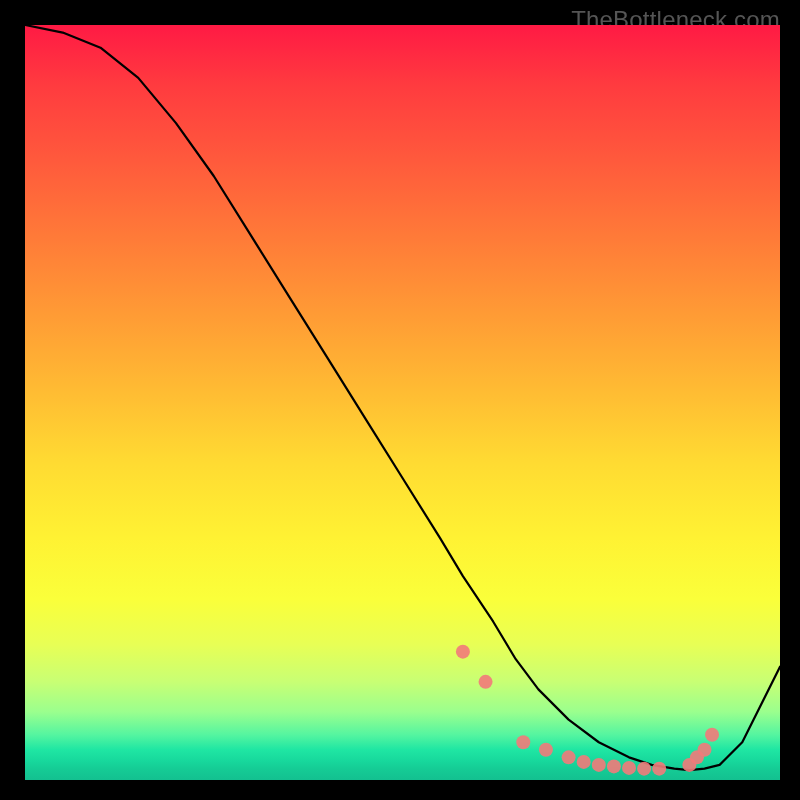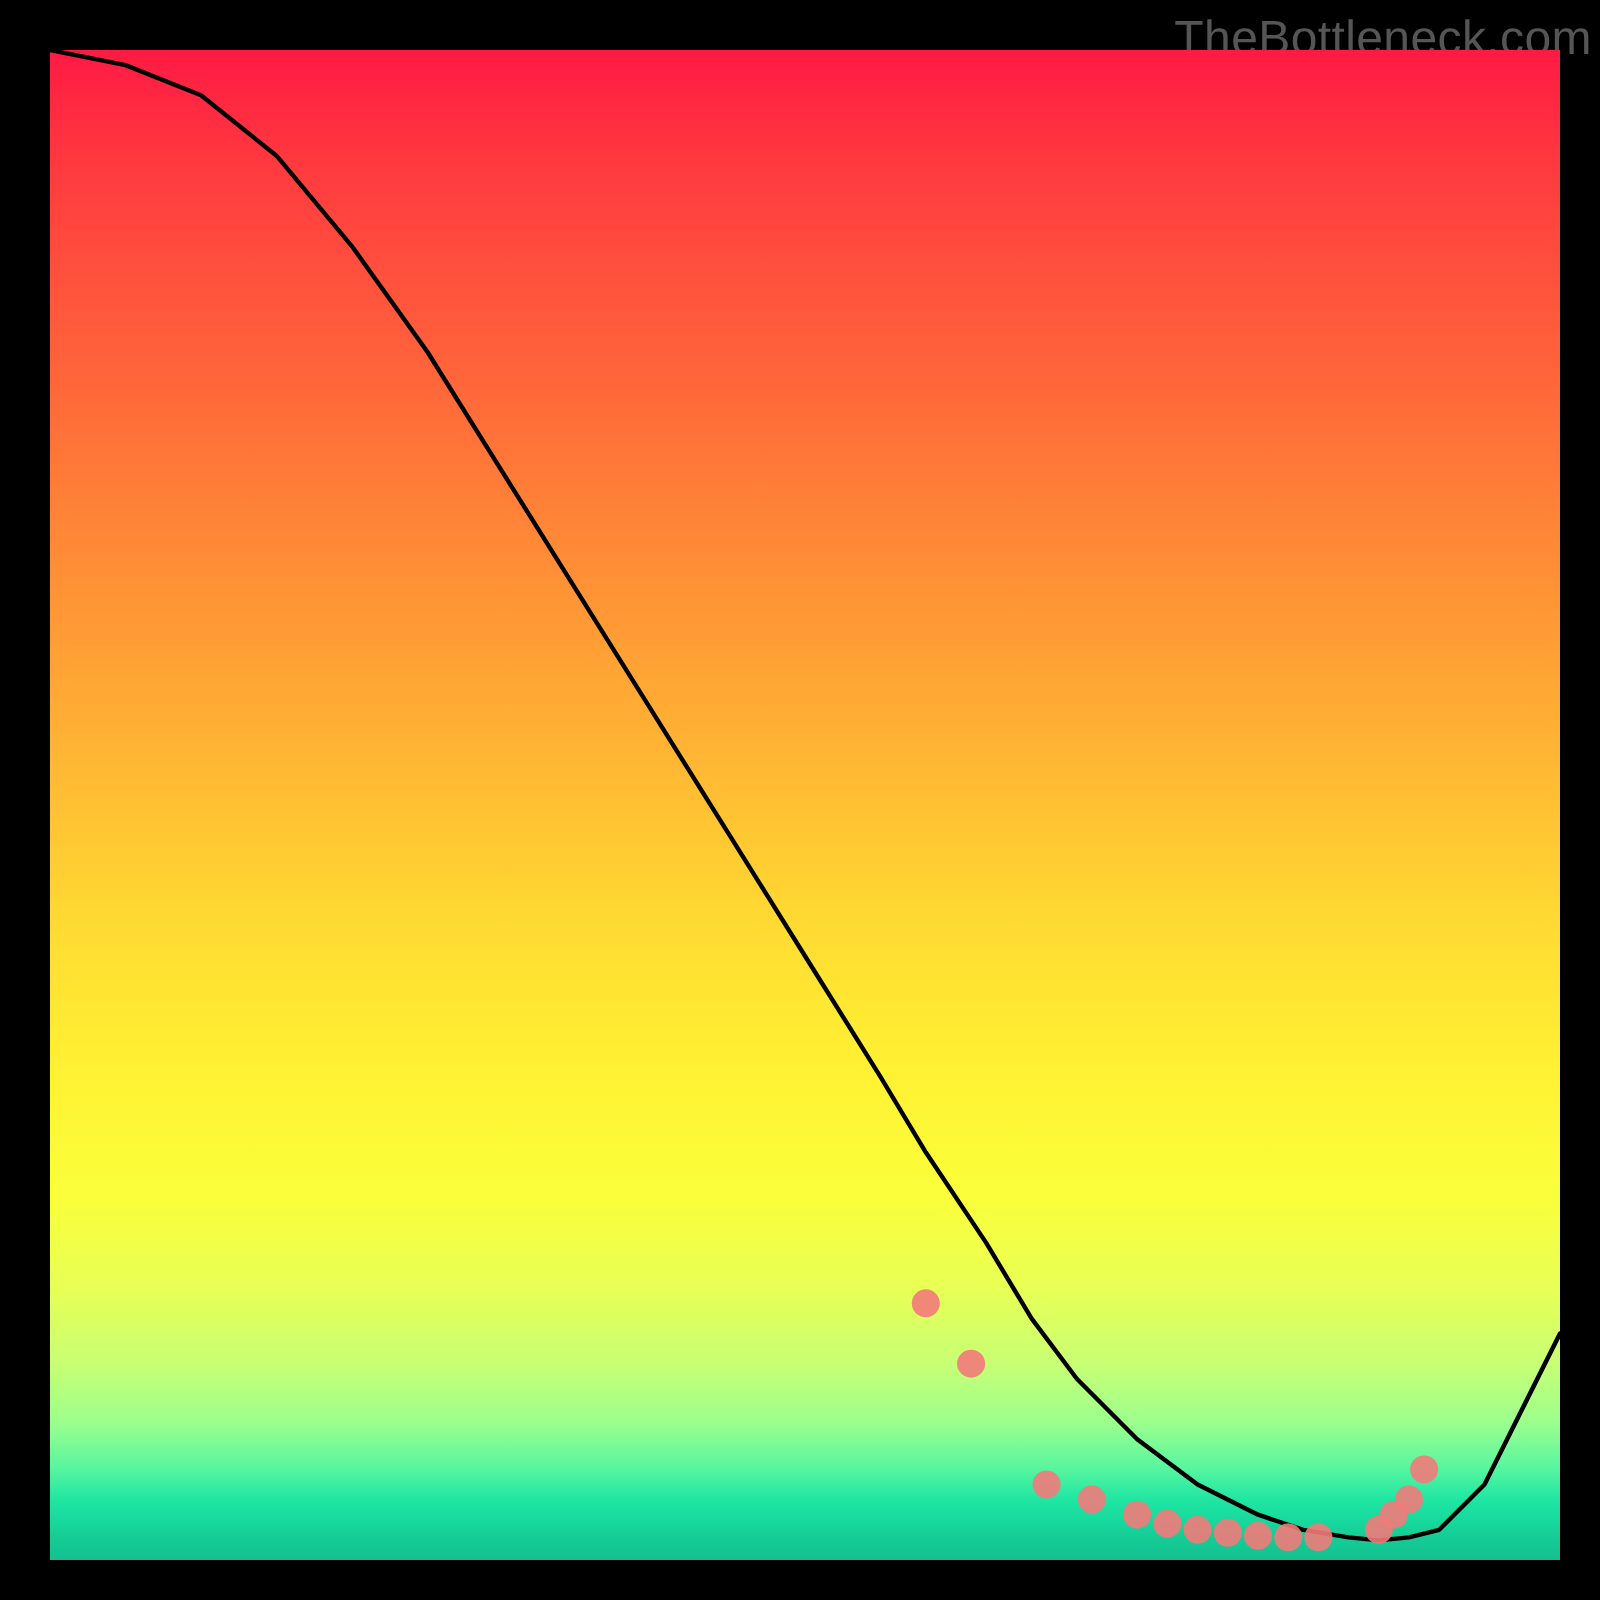--- a/index.html
+++ b/index.html
@@ -49,21 +49,21 @@
   }
   svg.curve-svg {
     position: absolute;
     inset: 0;
     width: 100%;
     height: 100%;
   }
   .watermark {
     position: absolute;
     top: 6px;
-    right: 4px;
+    right: 20px;
     color: #555;
     font-size: 24px;
     font-weight: 500;
     letter-spacing: 0.2px;
   }
 </style>
 </head>
 <body>
 
 <div class="container">

